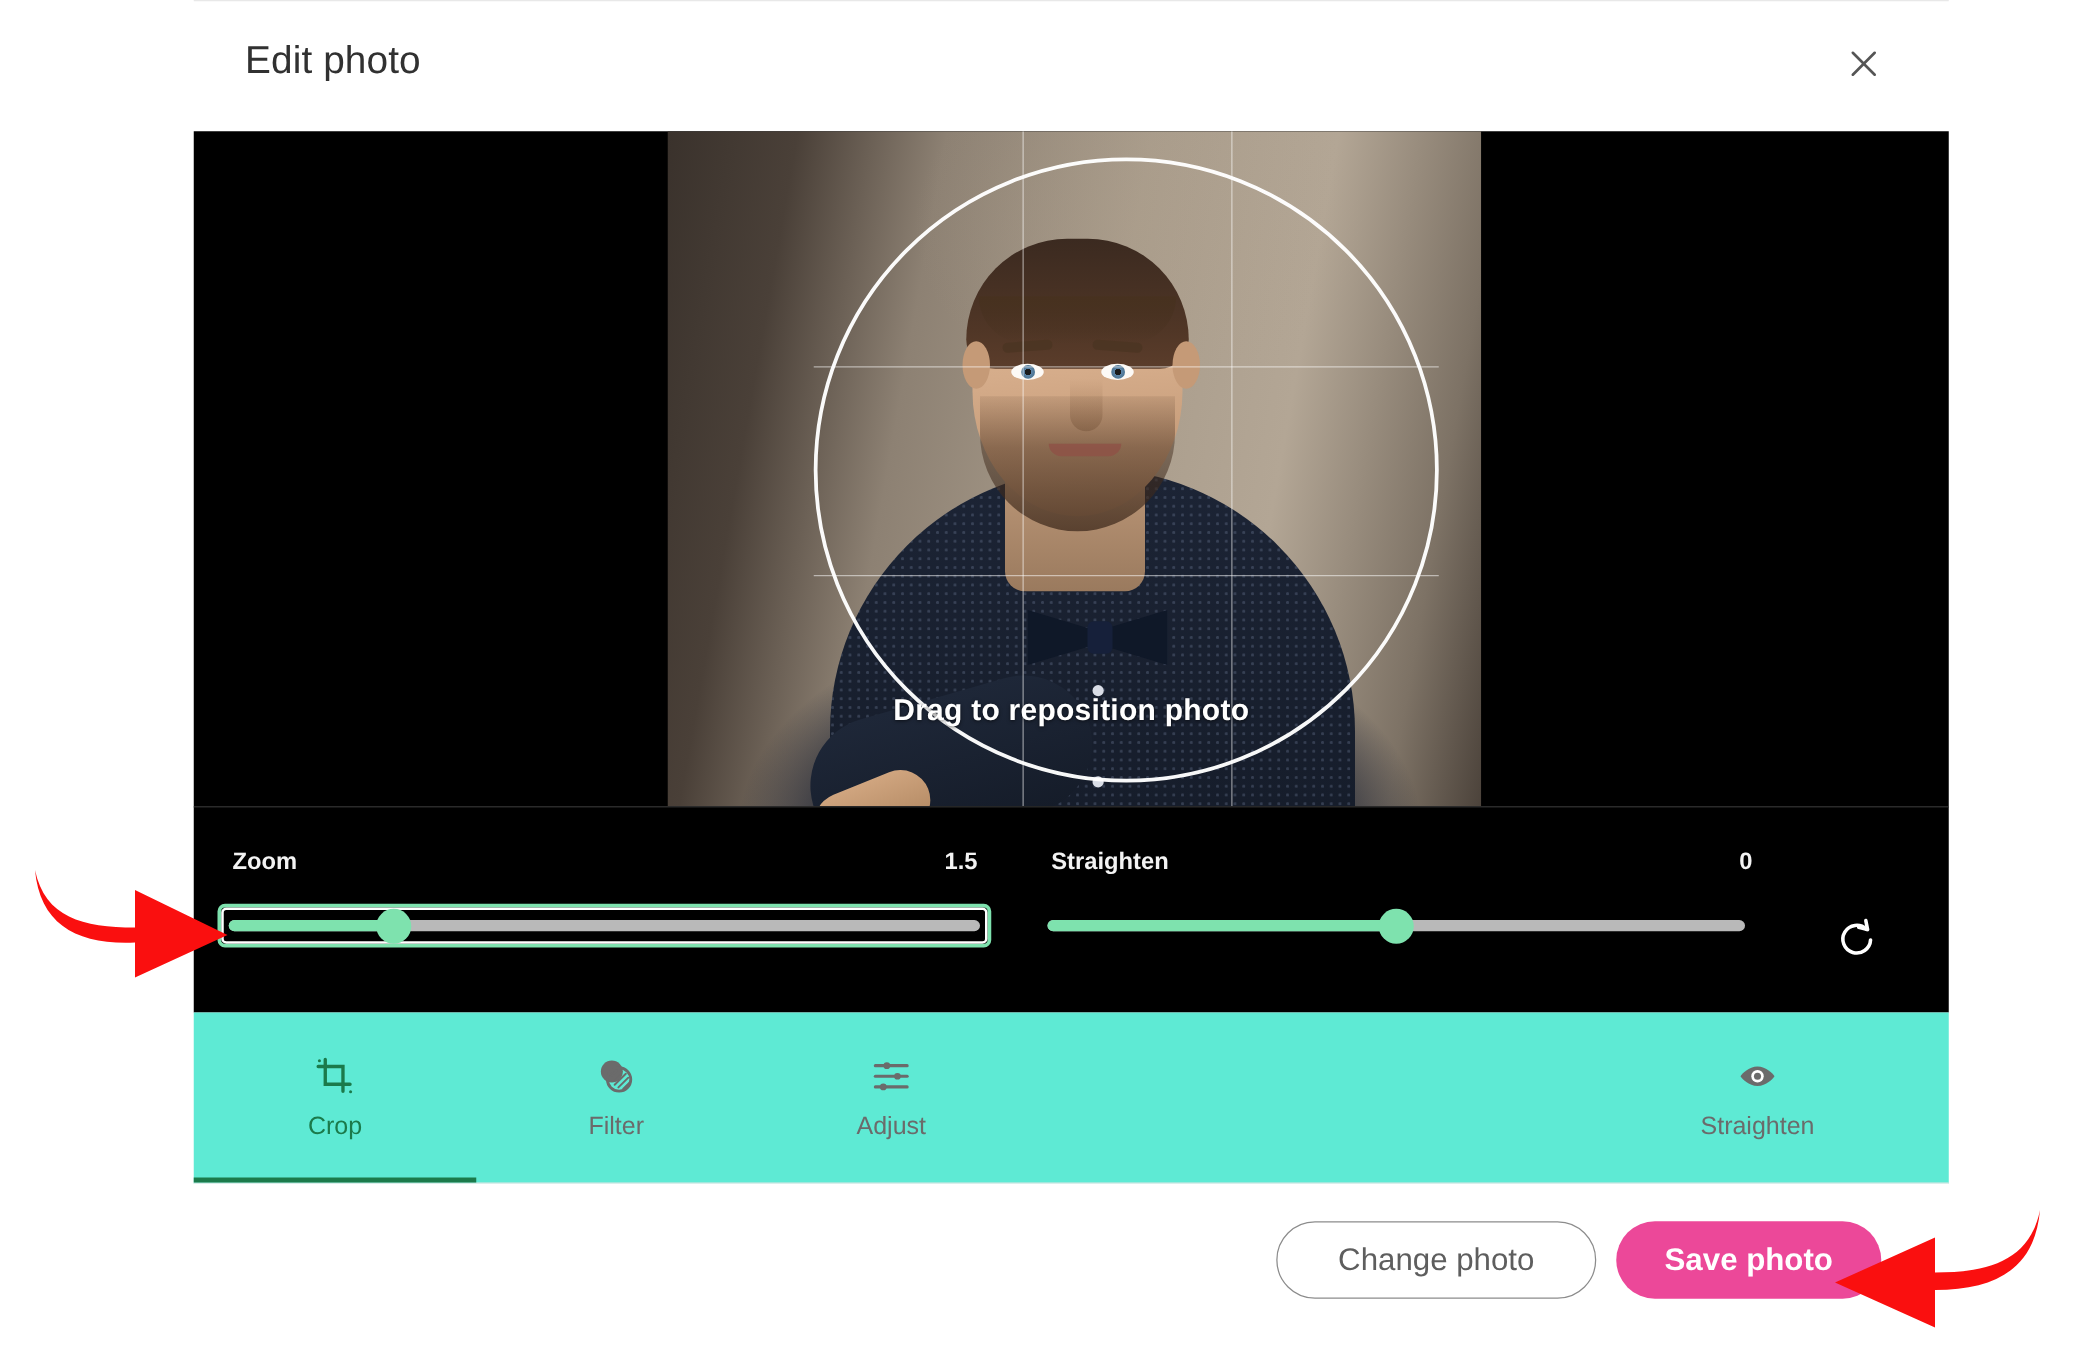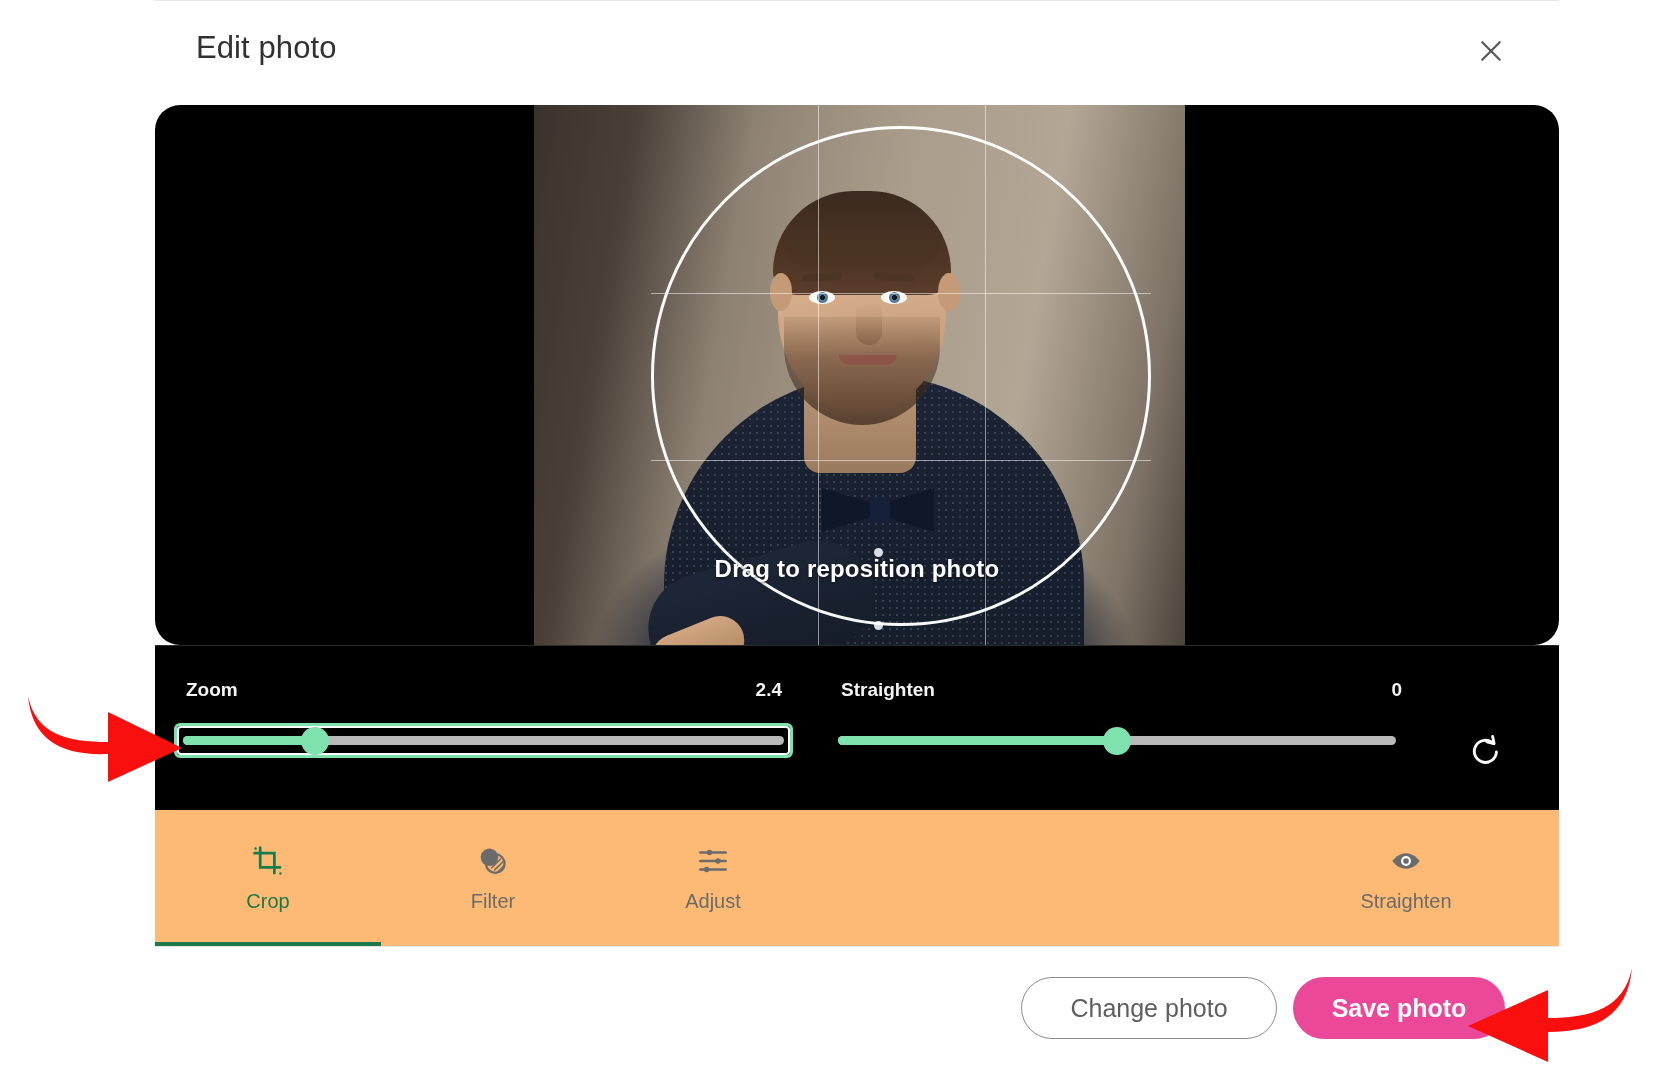--- a/index.html
+++ b/index.html
@@ -29,21 +29,21 @@
   .close-btn {
     position: absolute; left: 1468px; top: 29px;
     width: 46px; height: 46px; border: none; background: transparent;
     cursor: pointer; display: flex; align-items: center; justify-content: center;
   }
   .close-btn svg { width: 30px; height: 30px; }
 
   
   .stage {
     position: absolute; left: 155px; top: 105px;
-    width: 1404px; height: 540px; background: #000; overflow: hidden; border-radius: 25px;
+    width: 1404px; height: 540px; background: #000; overflow: hidden;
   }
   .photo-wrap {
     position: absolute; left: 379px; top: 0px; width: 651px; height: 540px;
     overflow: hidden;
   }
   
   .photo {
     position: absolute; inset: 0;
     background:
       radial-gradient(ellipse 260px 200px at 58% 14%, rgba(175,160,140,.25), rgba(0,0,0,0) 70%),
@@ -216,21 +216,21 @@
   .rotate-btn {
     position:absolute; left:1300px; top:75px; width:62px; height:62px;
     background:transparent; border:none; cursor:pointer;
     display:flex; align-items:center; justify-content:center;
   }
   .rotate-btn svg { width:38px; height:38px; }
 
   
   .tabbar {
     position:absolute; left:155px; top:810px; width:1404px; height:137px;
-    background:#fdba74; border-bottom:1px solid #e6e6e6;
+    background:#5eead4; border-bottom:1px solid #e6e6e6;
   }
   .tab {
     position:absolute; top:0; height:136px; width:150px;
     display:flex; flex-direction:column; align-items:center; justify-content:center;
     gap:12px; background:transparent; border:none; cursor:pointer;
   }
   .tab-icon { height:34px; display:flex; align-items:center; justify-content:center; }
   .tab-icon svg { width:34px; height:34px; }
   .tab-label { font-size:20px; color:#6b6b6b; }
   .tab.active .tab-label { color:#1b7a4b; font-weight:400; }
@@ -315,21 +315,21 @@
       <div class="crop-circle"></div>
     </div>
 
     <div class="drag-hint">Drag to reposition photo</div>
   </div>
 
   <div class="controls">
 
     <div class="ctl ctl-zoom">
       <div class="ctl-label">Zoom</div>
-      <div class="ctl-value">2.4</div>
+      <div class="ctl-value">1.5</div>
       <div class="slider slider-zoom">
         <div class="focus-ring"></div>
         <div class="focus-ring-inner"></div>
         <div class="track">
           <div class="track-fill" style="width:22%"></div>
           <div class="thumb" style="left:22%"></div>
         </div>
       </div>
     </div>
 

